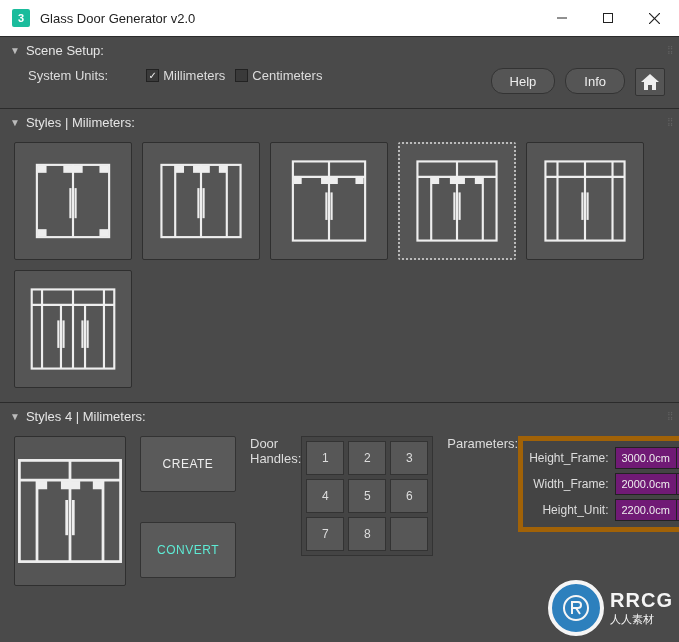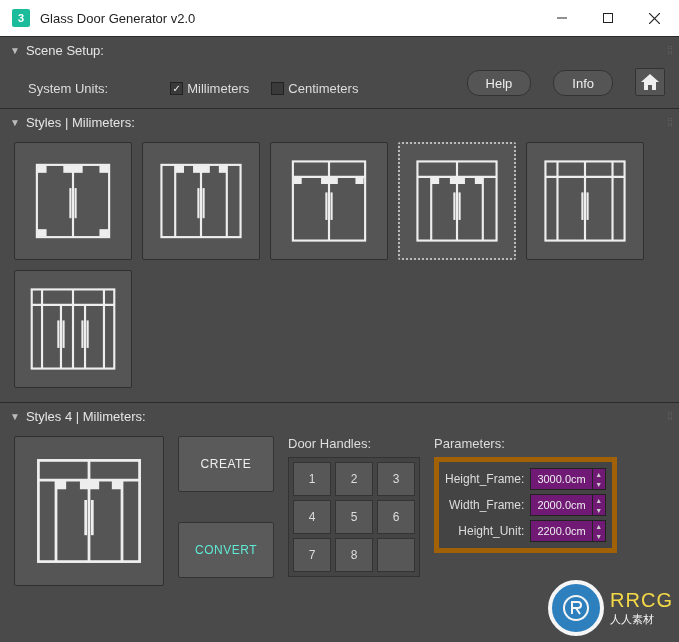--- a/index.html
+++ b/index.html
@@ -6,49 +6,49 @@
 body{background:#4a4a4a;width:679px;height:642px;overflow:hidden;position:relative}
 .titlebar{background:#fff;height:36px;display:flex;align-items:center;padding:0 2px}
 .titlebar .appicon{width:18px;height:18px;background:#1abc9c;border-radius:2px;margin:0 10px;display:flex;align-items:center;justify-content:center;color:#fff;font-size:11px;font-weight:bold}
 .titlebar .title{flex:1;font-size:13px;color:#222}
 .titlebar .winbtn{width:46px;height:36px;display:flex;align-items:center;justify-content:center;color:#222}
 .panel{border-top:1px solid #2b2b2b}
 .panel-head{display:flex;align-items:center;padding:6px 10px 4px 10px}
 .panel-head .caret{color:#bbb;font-size:10px;margin-right:6px}
 .panel-head .ptitle{color:#e5e5e5;font-size:13px;font-weight:400}
 .panel-body{padding:6px 14px 12px 28px}
-.row{display:flex;align-items:flex-end;gap:22px}
+.row{display:flex;align-items:flex-start;gap:10px}
 .label{color:#ddd;font-size:13px}
 .chk{display:flex;align-items:center;gap:4px;color:#ddd;font-size:13px}
 .chk .box{width:13px;height:13px;background:#3a3a3a;border:1px solid #222;display:flex;align-items:center;justify-content:center;color:#eee;font-size:10px}
 .btn{background:#555;border:1px solid #333;color:#eee;font-size:13px;height:26px;padding:0 18px;border-radius:12px;cursor:pointer}
 .homebtn{width:30px;height:28px;background:#555;border:1px solid #333;border-radius:2px;display:flex;align-items:center;justify-content:center;cursor:pointer}
 .styles-grid{display:flex;flex-wrap:wrap;gap:10px;padding:8px 14px 14px 14px}
 .style-tile{width:118px;height:118px;background:#555;border:1px solid #2f2f2f;border-radius:2px;display:flex;align-items:center;justify-content:center;cursor:pointer}
 .style-tile.selected{border:2px dotted #bbb}
 .door-svg{width:86px;height:86px}
 .bottom-row{display:flex;gap:14px;padding:8px 14px 14px 14px;align-items:flex-start}
 .preview-box{width:150px;height:150px;background:#555;border:1px solid #2f2f2f;border-radius:2px;display:flex;align-items:center;justify-content:center}
 .action-col{display:flex;flex-direction:column;gap:30px}
 .bigbtn{width:96px;height:56px;background:#5a5a5a;border:1px solid #333;color:#eee;font-size:12px;border-radius:2px;cursor:pointer;letter-spacing:0.5px}
 .bigbtn.disabled{color:#5eead4}
-.group{display:flex;flex-direction:column}
+.group{display:flex;flex-direction:row}
 .group .gtitle{color:#ddd;font-size:13px;margin-bottom:6px}
 .handles-grid{display:grid;grid-template-columns:repeat(3,38px);grid-template-rows:repeat(3,34px);gap:4px;background:#444;padding:4px;border:1px solid #333}
 .hbtn{background:#575757;border:1px solid #333;color:#ddd;font-size:12px;display:flex;align-items:center;justify-content:center;cursor:pointer}
 .params{background:#444;border:5px solid #a16207;padding:6px;display:flex;flex-direction:column;gap:4px;min-width:180px}
 .prow{display:flex;align-items:center;gap:6px}
 .prow .plabel{color:#ddd;font-size:12px;flex:1;text-align:right}
 .spinner{display:flex;align-items:center;background:#701a75;border:1px solid #222;height:22px}
 .spinner .val{color:#eee;font-size:11px;padding:0 6px;min-width:58px;text-align:right}
 .spinner .arrows{display:flex;flex-direction:column;border-left:1px solid #222}
 .spinner .ar{width:12px;height:10px;display:flex;align-items:center;justify-content:center;color:#ccc;font-size:7px;cursor:pointer}
 .watermark{position:absolute;right:6px;bottom:6px;display:flex;align-items:center;gap:6px;opacity:0.95}
 .watermark .circ{width:56px;height:56px;border-radius:50%;background:#2c83c4;display:flex;align-items:center;justify-content:center;color:#fff;font-weight:bold;font-size:12px;border:4px solid #fff}
-.watermark .txt .l1{color:#fde047;font-weight:normal;font-size:20px;letter-spacing:1px}
+.watermark .txt .l1{color:#ffffff;font-weight:bold;font-size:20px;letter-spacing:1px}
 .watermark .txt .l2{color:#fff;font-size:11px}
 .grip{position:absolute;right:6px;color:#666;font-size:10px}
 </style>
 </head>
 <body>
 
 <div class="titlebar">
   <div class="appicon">3</div>
   <div class="title">Glass Door Generator v2.0</div>
   <div class="winbtn">

